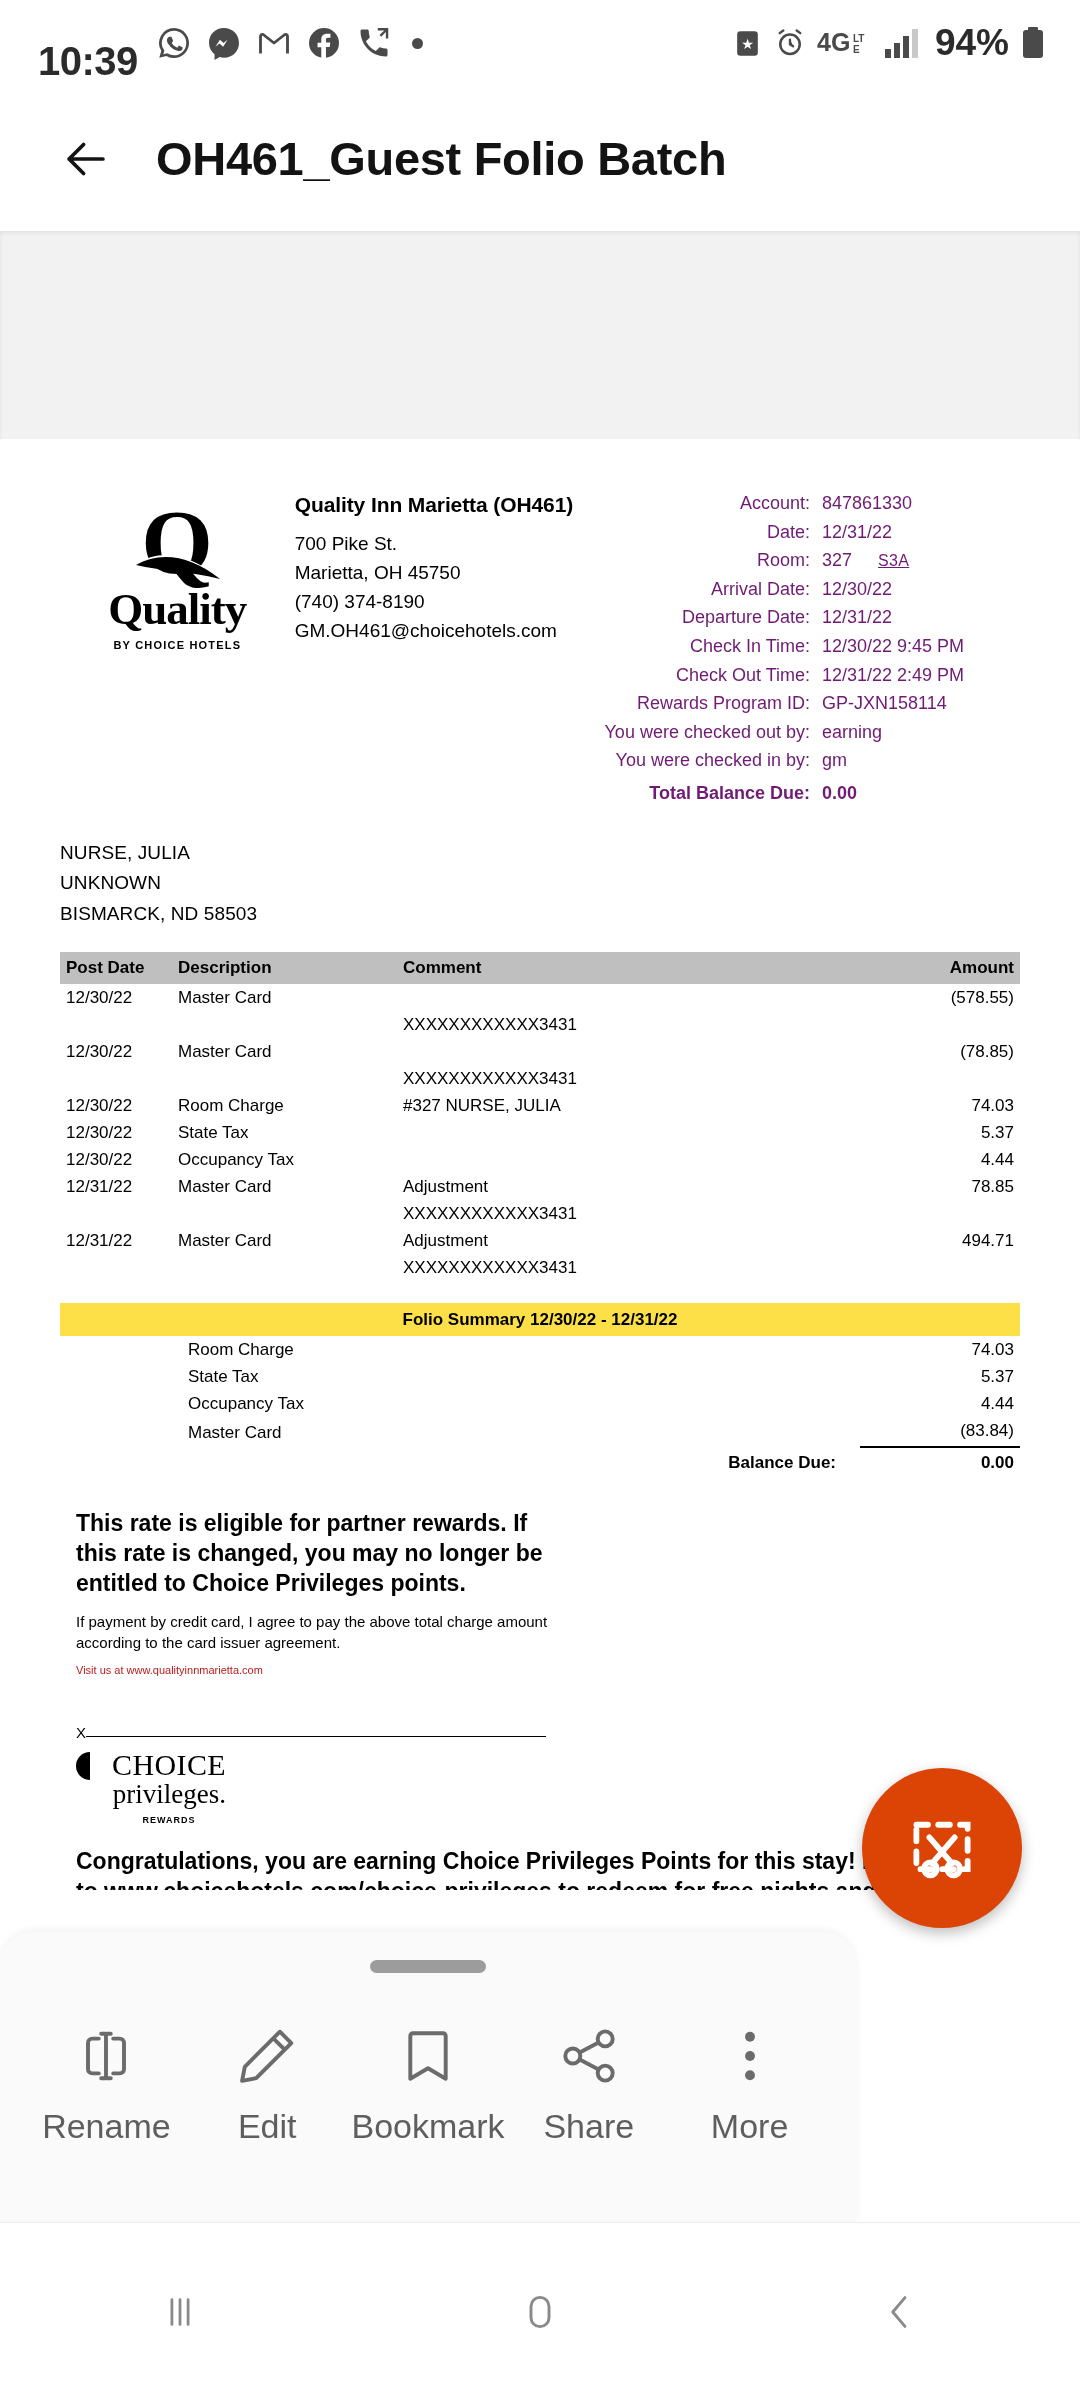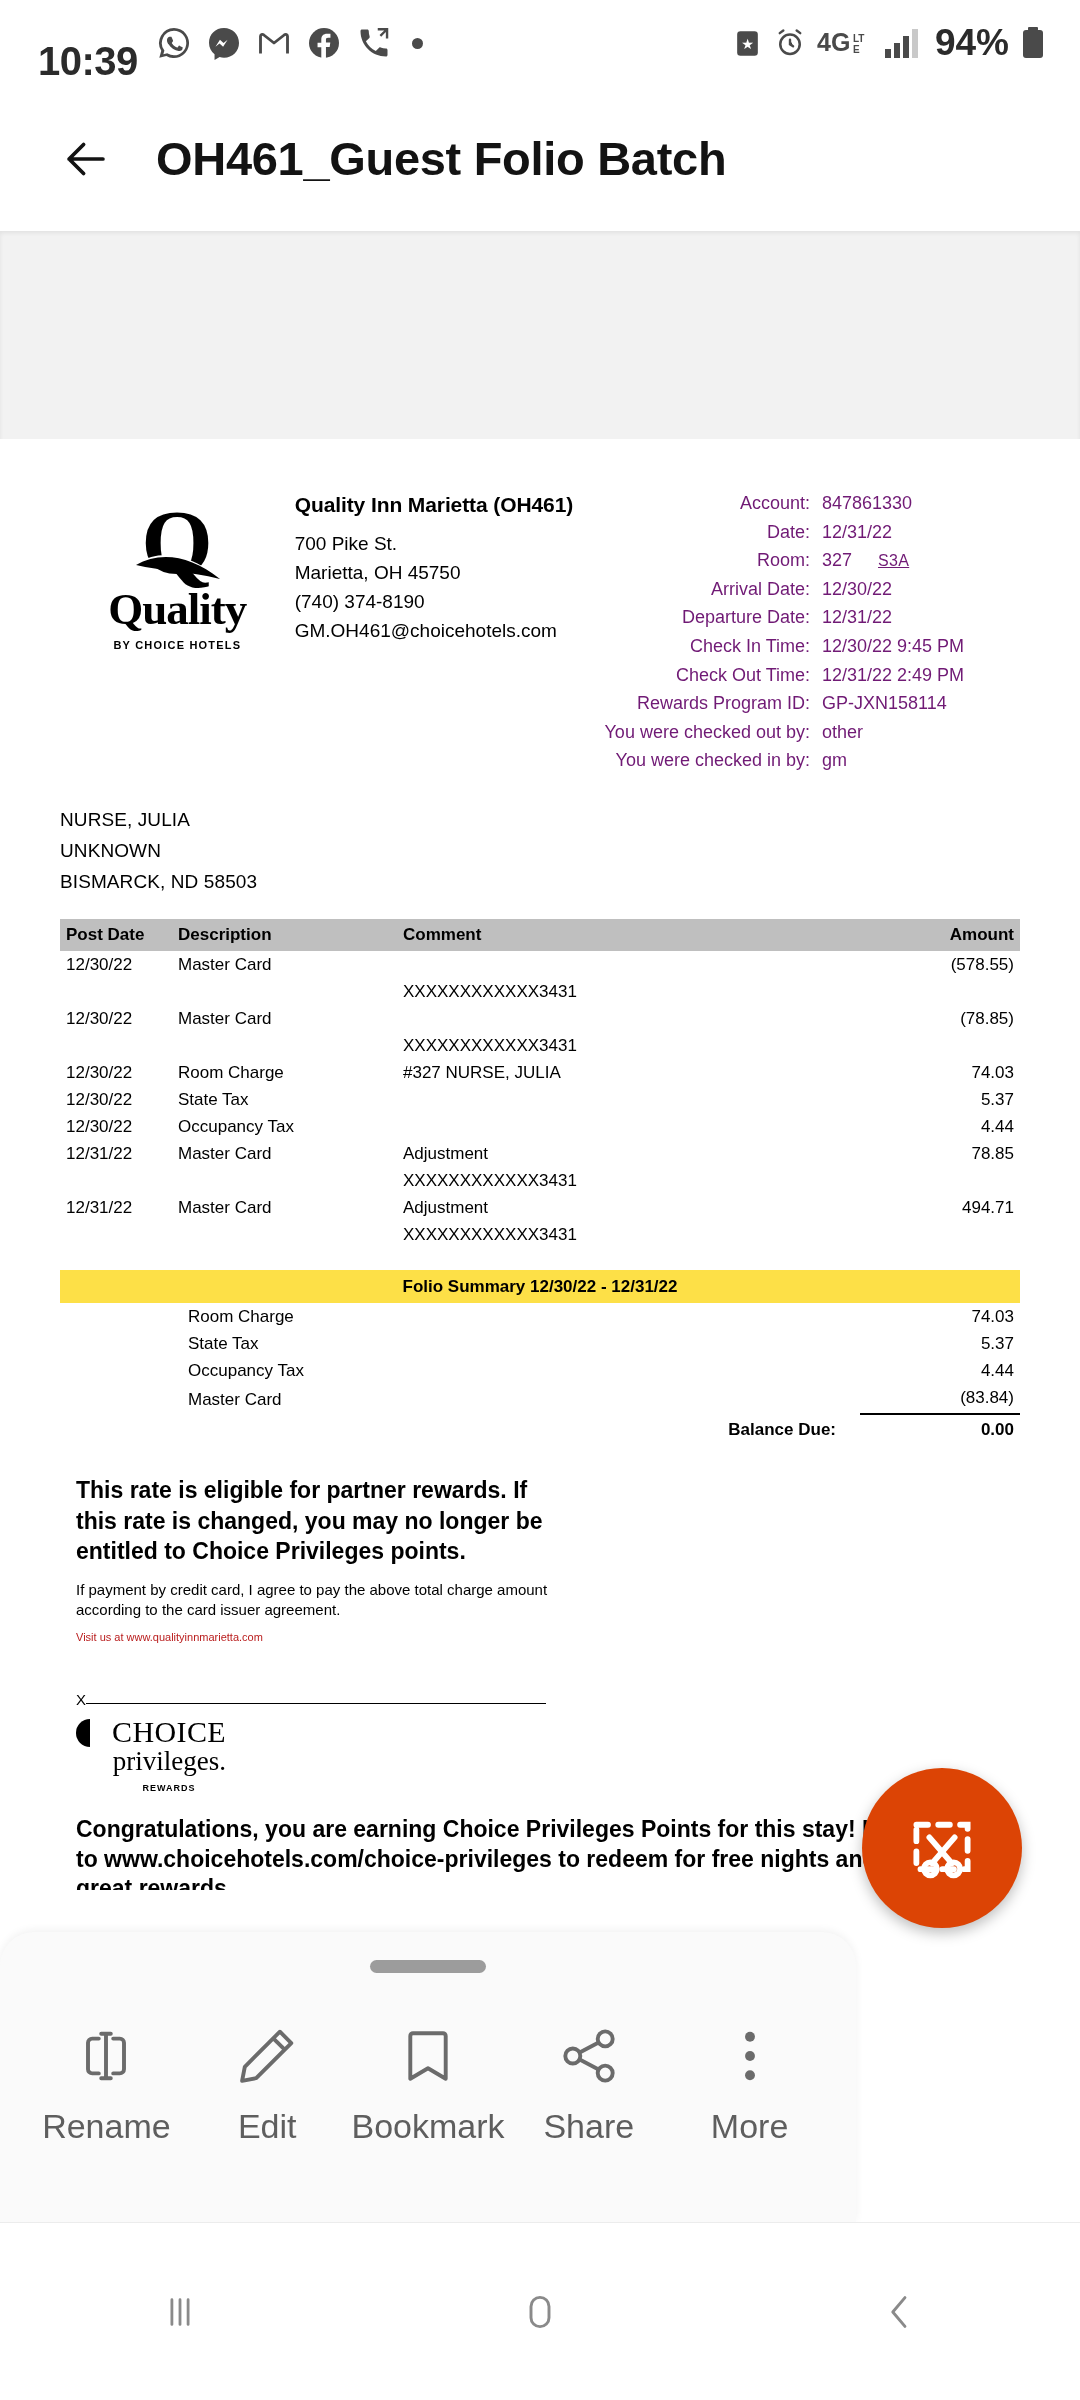--- a/index.html
+++ b/index.html
@@ -267,27 +267,31 @@
             <div class="meta-row">
               <span class="meta-label">Check Out Time:</span>
               <span class="meta-value">12/31/22 2:49 PM</span>
             </div>
             <div class="meta-row">
               <span class="meta-label">Rewards Program ID:</span>
               <span class="meta-value">GP-JXN158114</span>
             </div>
             <div class="meta-row">
               <span class="meta-label">You were checked out by:</span>
-              <span class="meta-value">other</span>
+              <span class="meta-value">earning</span>
             </div>
             <div class="meta-row">
               <span class="meta-label">You were checked in by:</span>
               <span class="meta-value">gm</span>
             </div>
           </div>
+        <div class="meta-row bold">
+          <span class="meta-label">Total Balance Due:</span>
+          <span class="meta-value">0.00</span>
+        </div>
       </div>
     </div>
 
     <div class="guest-block">
       <div class="guest-line">NURSE, JULIA</div>
       <div class="guest-line">UNKNOWN</div>
       <div class="guest-line">BISMARCK, ND 58503</div>
     </div>
 
     <table class="folio-table">

